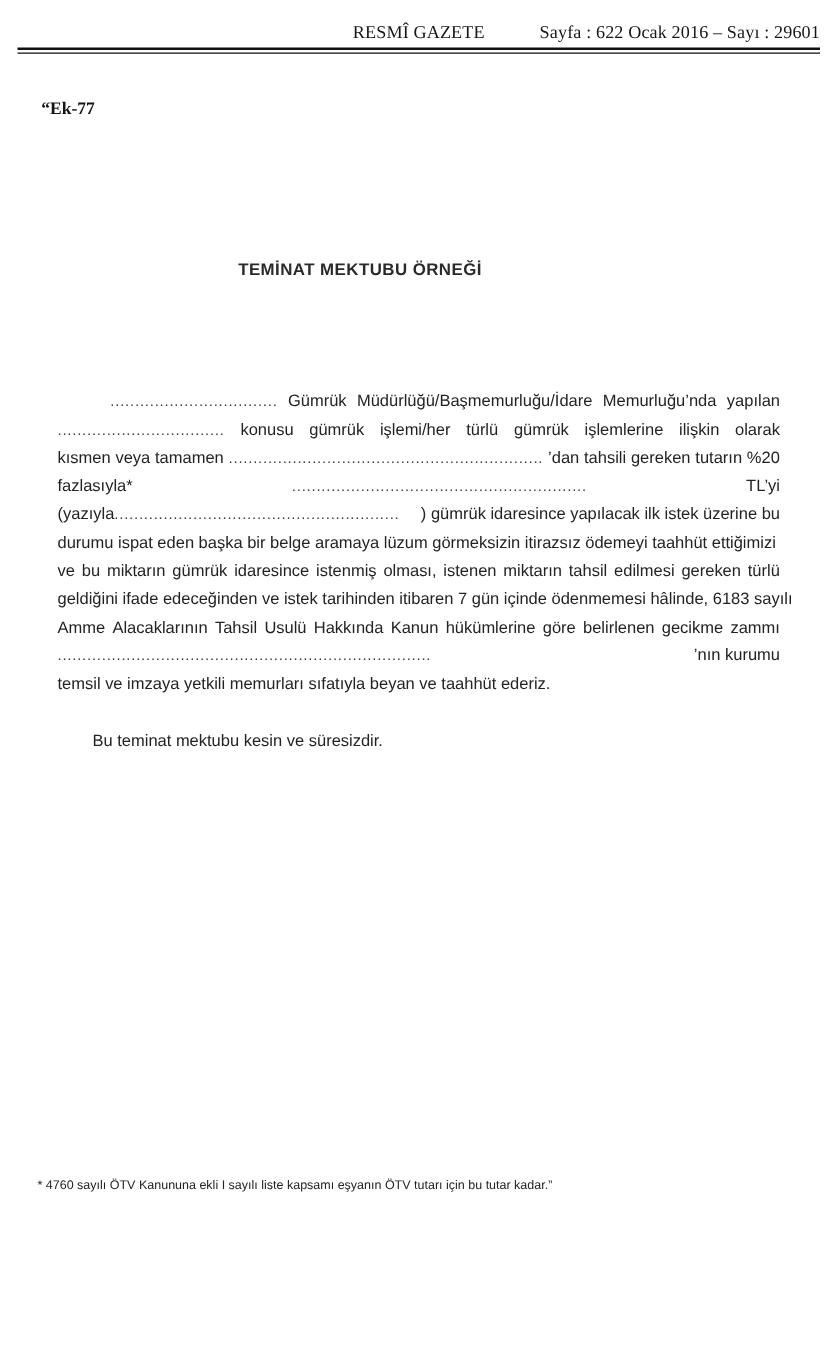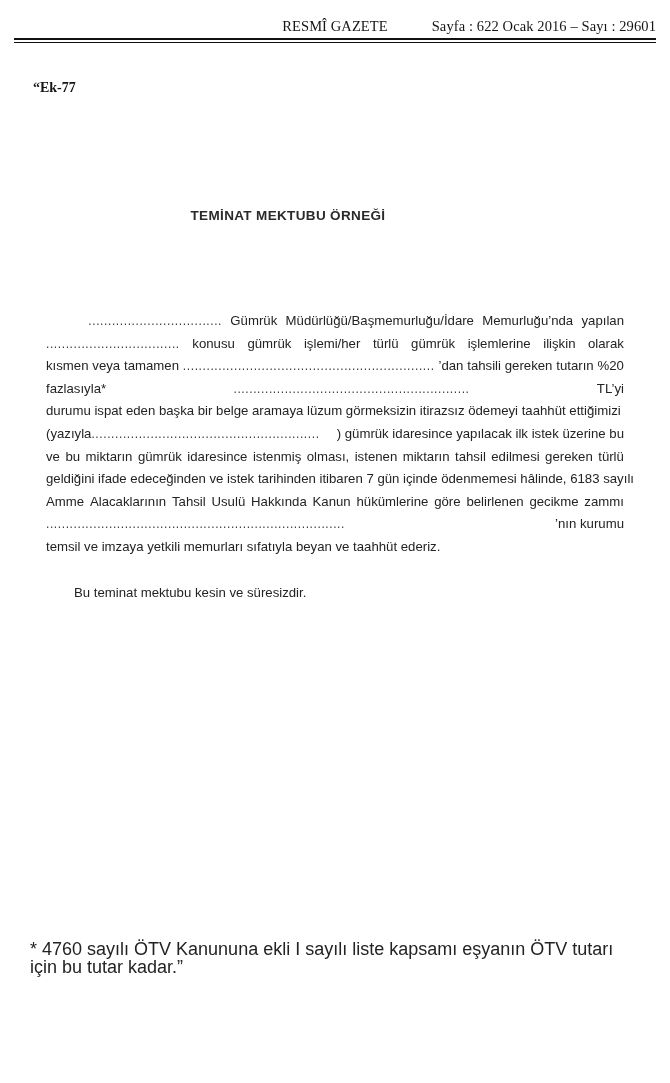--- a/index.html
+++ b/index.html
@@ -145,21 +145,21 @@
     font-size: 13.2px;
     color: #232323;
   }
 
   
   .footnote {
     position: absolute;
     left: 30px;
     top: 940px;
     width: 610px;
-    font-size: 18px;
+    font-size: 10px;
     color: #232323;
     line-height: 18px;
   }
 </style>
 </head>
 <body>
 
 <div class="page">
 
   <div class="runhead">
@@ -209,27 +209,27 @@
       <span class="seg">%20</span>
     </div>
 
     <div class="gapline">
       <span>fazlasıyla*</span>
       <span class="mid-leader">.....................................................................</span>
       <span>TL’yi</span>
     </div>
 
     <div class="ln">
-      <span class="seg">durumu ispat eden başka bir belge aramaya lüzum görmeksizin itirazsız ödemeyi taahhüt ettiğimizi</span>
-    </div>
-
-    <div class="ln">
       <span class="seg">(yazıyla</span>
       <span class="seg leader grow">..........................................................</span>
       <span class="seg">) gümrük idaresince yapılacak ilk istek üzerine bu</span>
+    </div>
+
+    <div class="ln">
+      <span class="seg">durumu ispat eden başka bir belge aramaya lüzum görmeksizin itirazsız ödemeyi taahhüt ettiğimizi</span>
     </div>
 
     <div class="ln justify">
       <span class="seg">ve</span>
       <span class="seg">bu</span>
       <span class="seg">miktarın</span>
       <span class="seg">gümrük</span>
       <span class="seg">idaresince</span>
       <span class="seg">istenmiş</span>
       <span class="seg">olması,</span>

